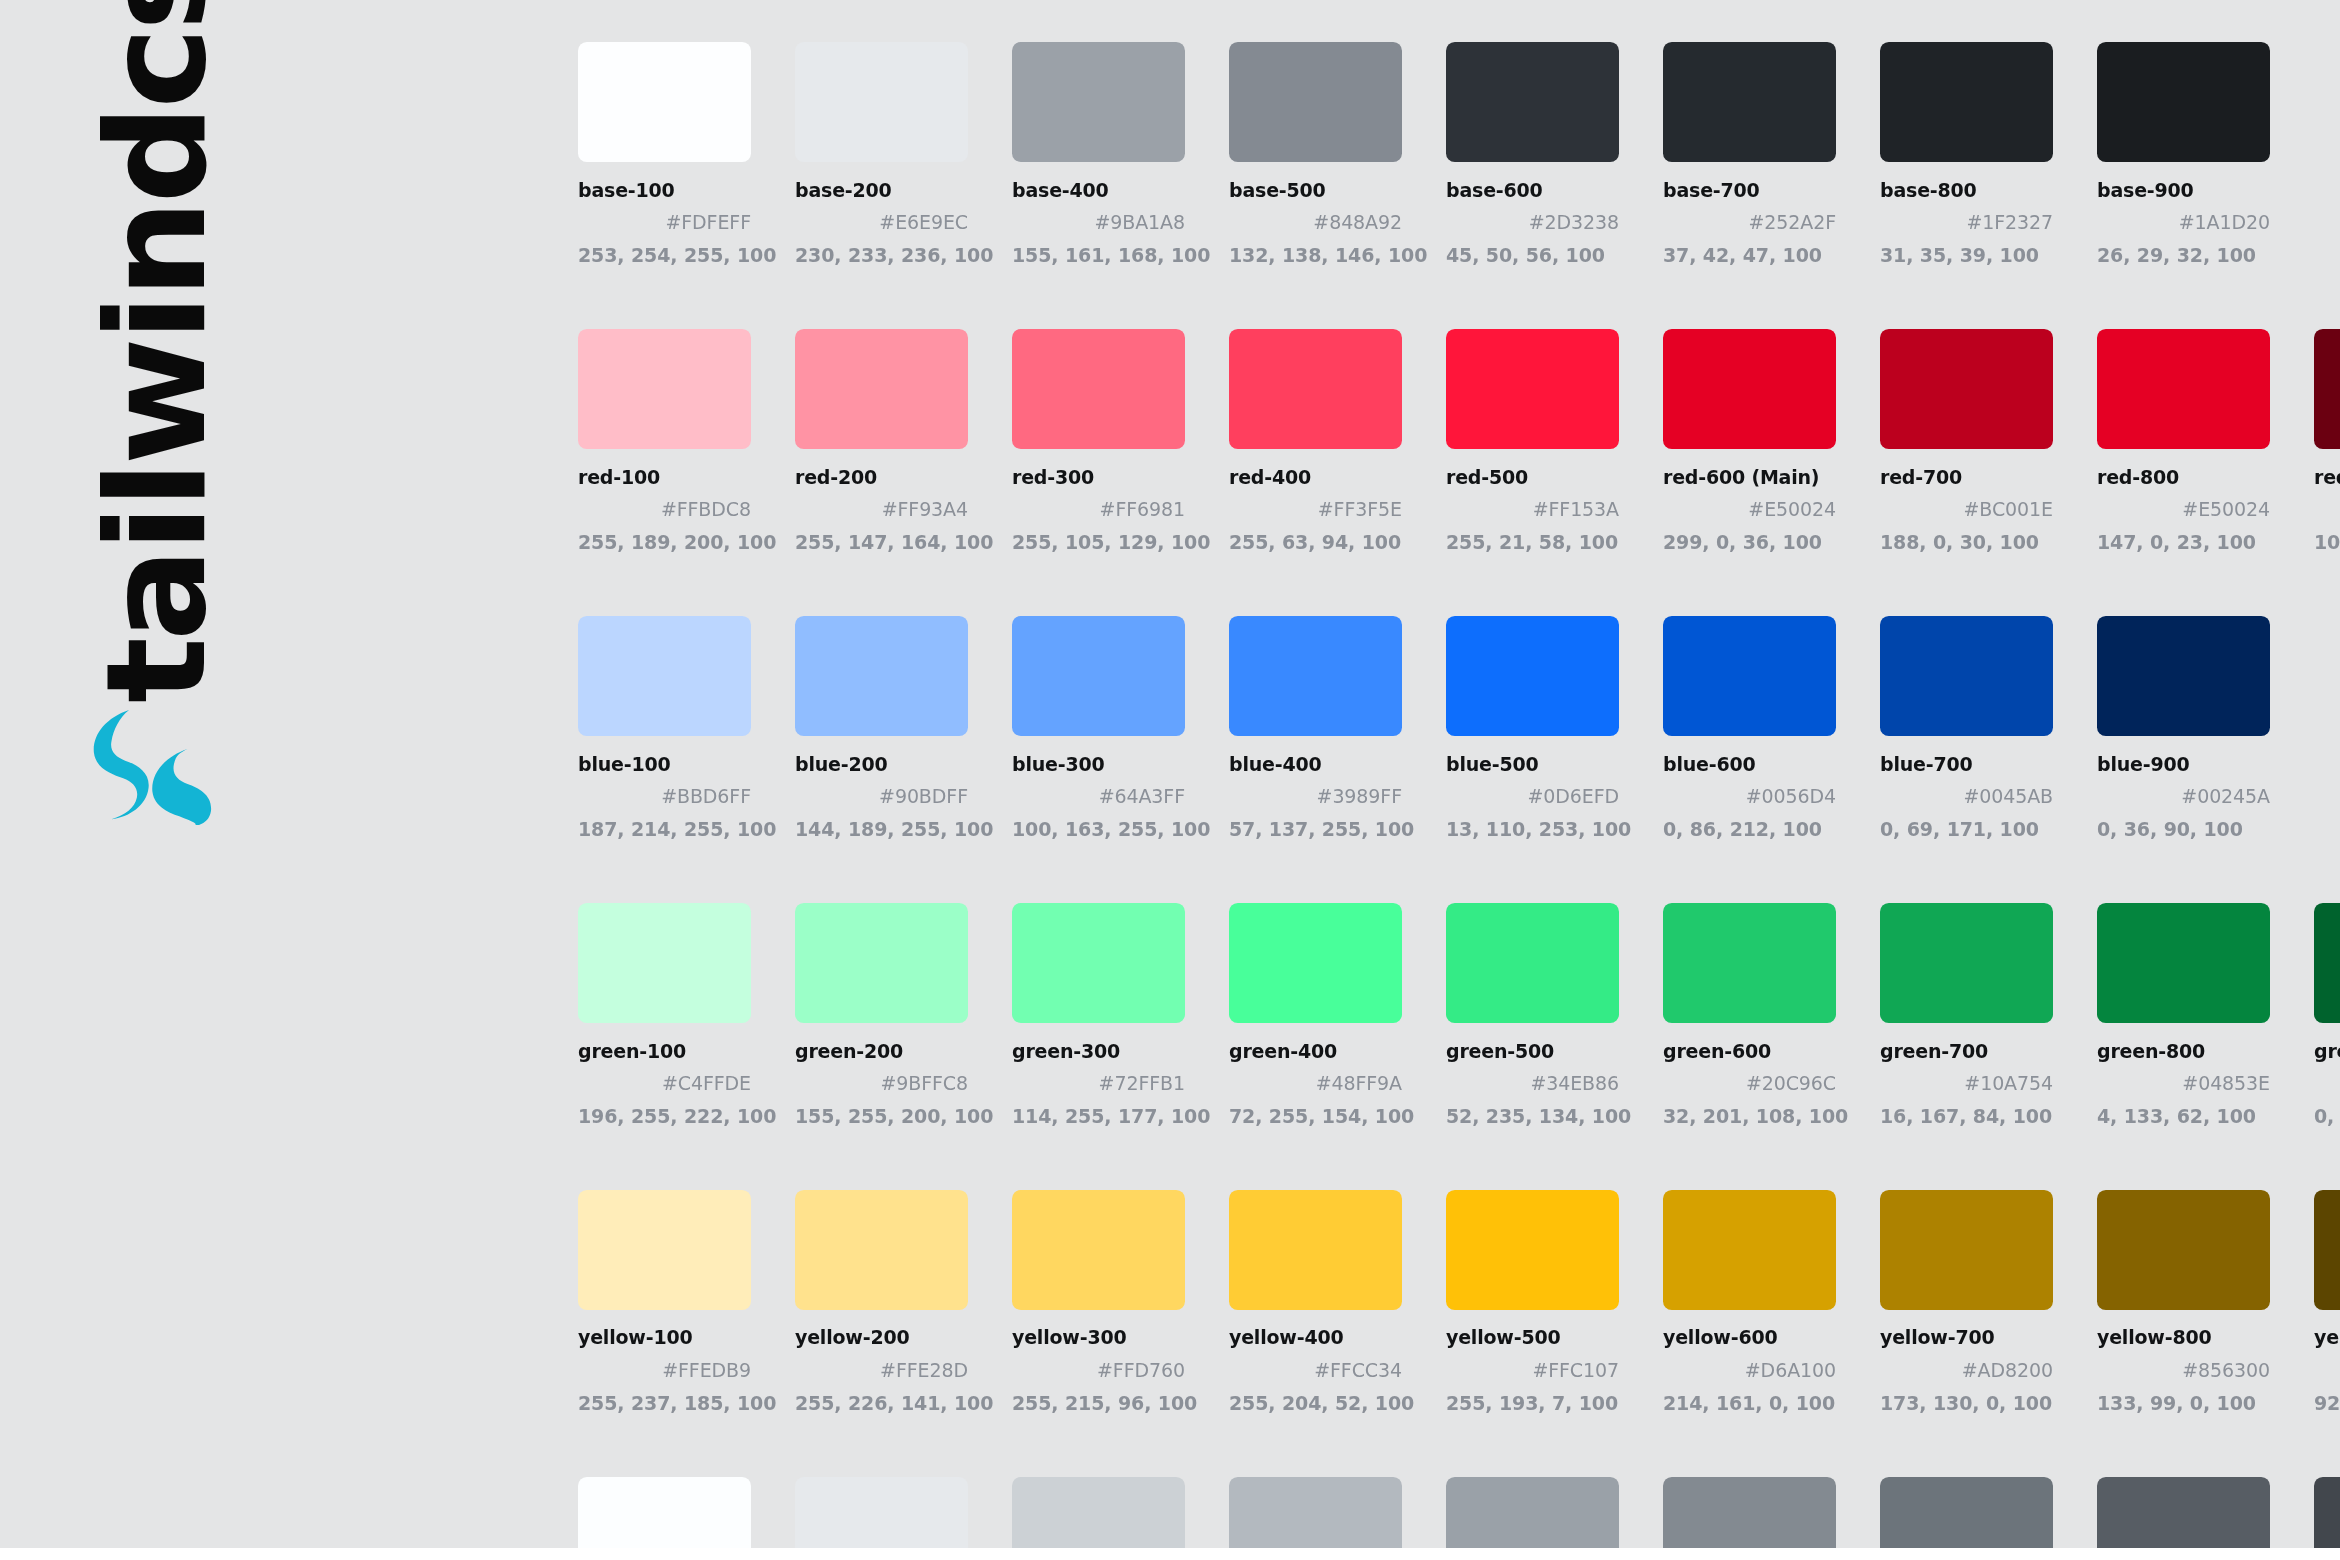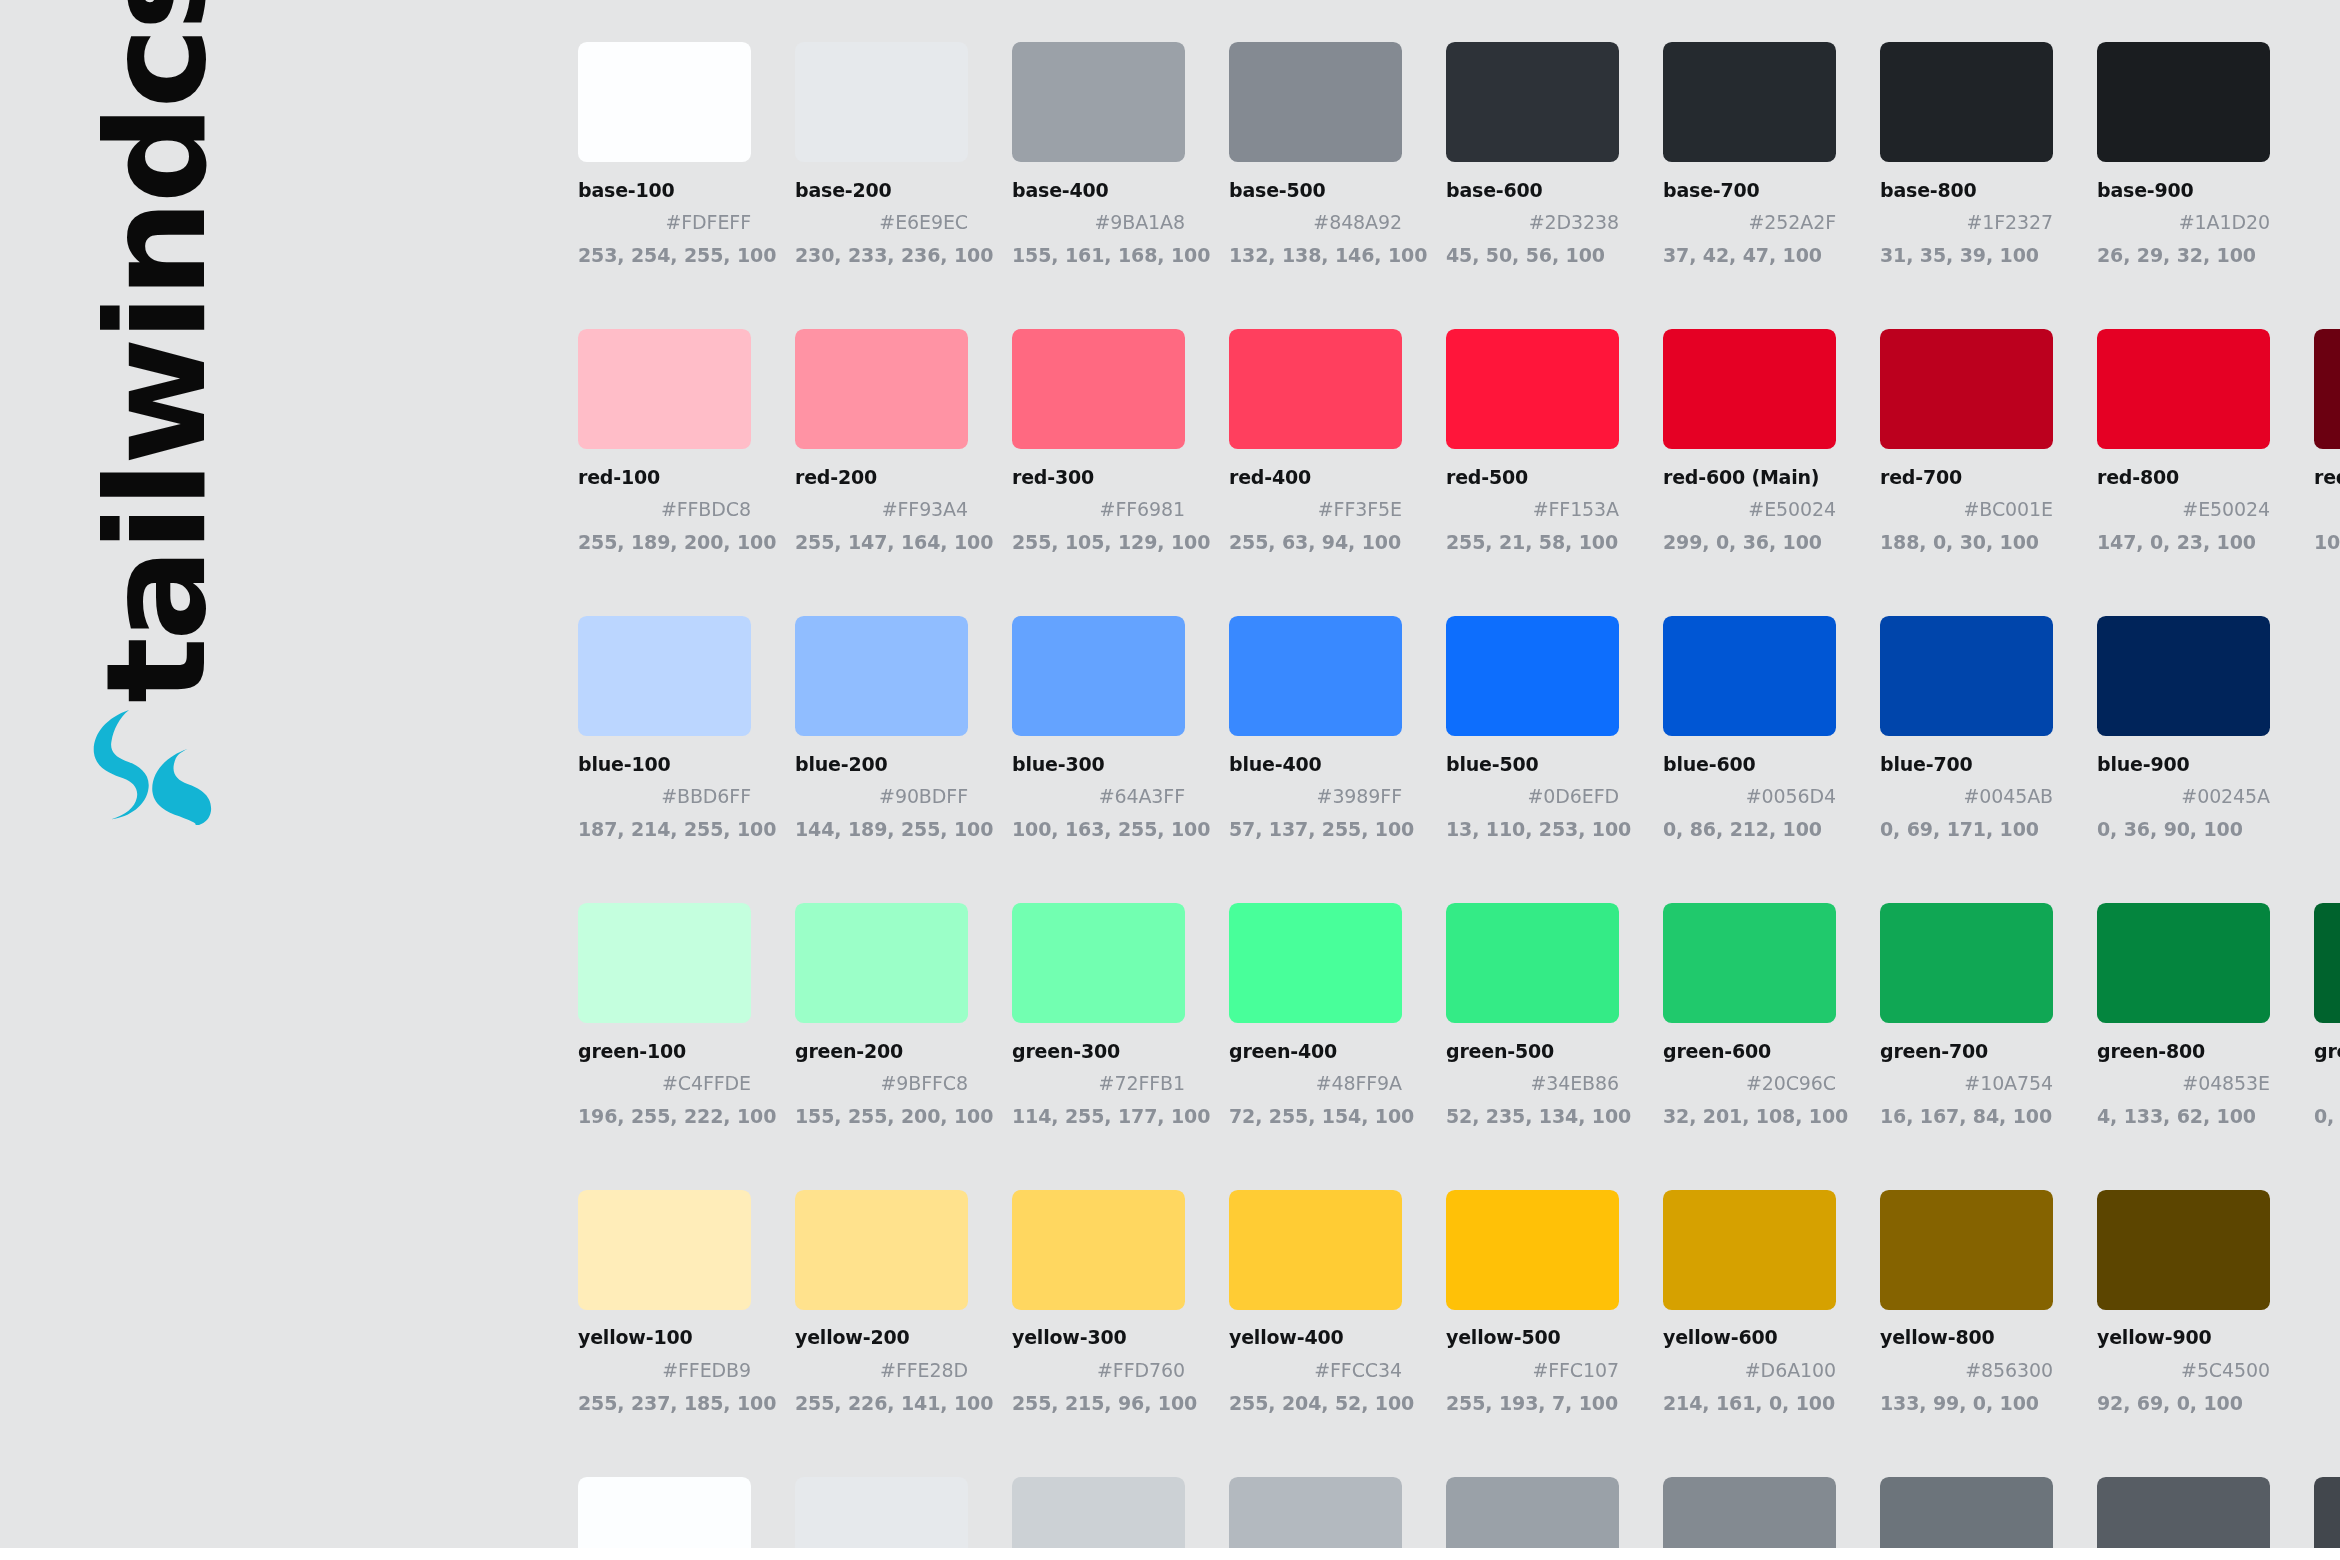--- a/index.html
+++ b/index.html
@@ -378,20 +378,26 @@
           <div class="swatch-hex">#FFC107</div>
           <div class="swatch-rgba">255, 193, 7, 100</div>
         </div>
         <div class="swatch-cell">
           <div class="swatch-chip" style="background: rgb(214, 161, 0);"></div>
           <div class="swatch-name">yellow-600</div>
           <div class="swatch-hex">#D6A100</div>
           <div class="swatch-rgba">214, 161, 0, 100</div>
         </div>
         <div class="swatch-cell">
+          <div class="swatch-chip" style="background: rgb(173, 130, 0);"></div>
+          <div class="swatch-name">yellow-700</div>
+          <div class="swatch-hex">#AD8200</div>
+          <div class="swatch-rgba">173, 130, 0, 100</div>
+        </div>
+        <div class="swatch-cell">
           <div class="swatch-chip" style="background: rgb(133, 99, 0);"></div>
           <div class="swatch-name">yellow-800</div>
           <div class="swatch-hex">#856300</div>
           <div class="swatch-rgba">133, 99, 0, 100</div>
         </div>
         <div class="swatch-cell">
           <div class="swatch-chip" style="background: rgb(92, 69, 0);"></div>
           <div class="swatch-name">yellow-900</div>
           <div class="swatch-hex">#5C4500</div>
           <div class="swatch-rgba">92, 69, 0, 100</div>

